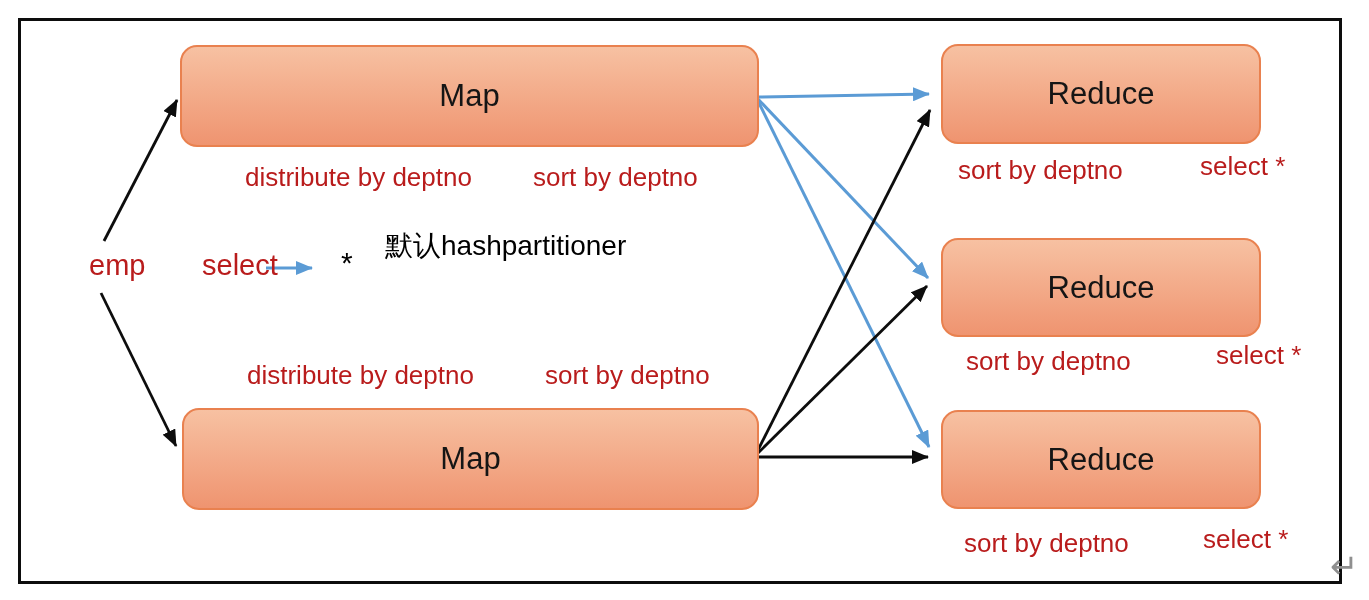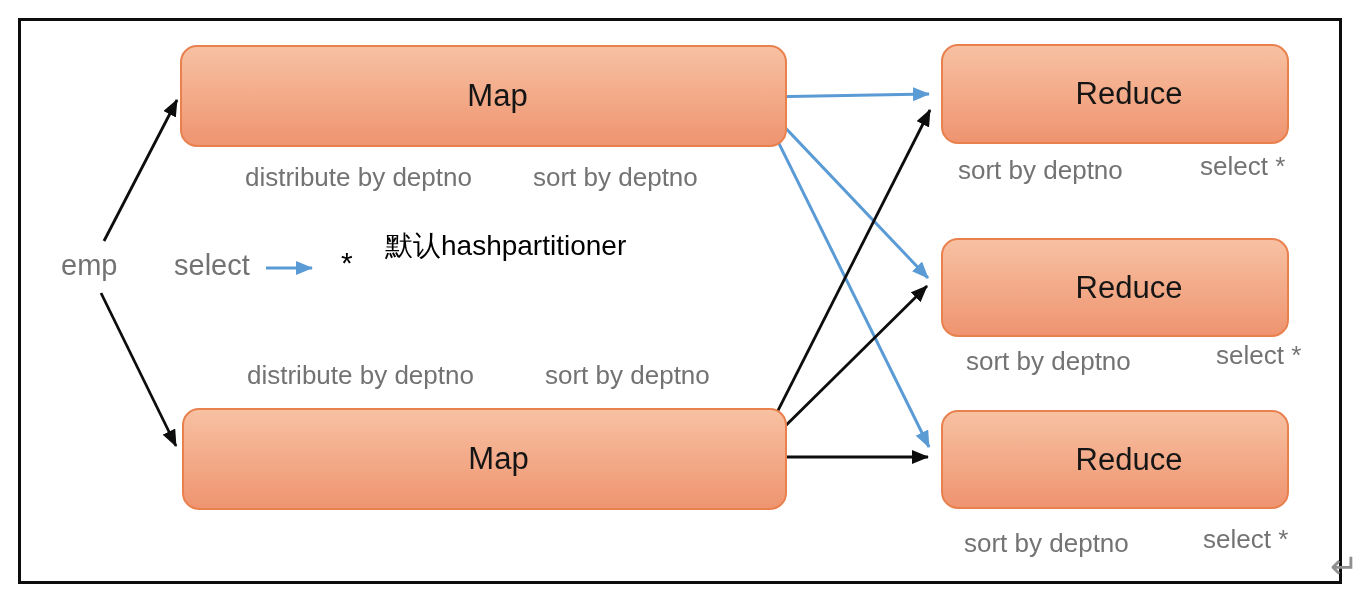--- a/index.html
+++ b/index.html
@@ -11,29 +11,29 @@
     position:absolute;left:18px;top:18px;width:1318px;height:560px;
     border:3px solid #0d0d0d;background:transparent;
   }
   .arrows{position:absolute;left:0;top:0;width:1369px;height:600px;pointer-events:none;}
   .node{
     position:absolute;border-radius:17px;
     border:2px solid #e9814f;
     background:linear-gradient(180deg,#f7c1a2 0%,#f3aختerror 0%,#ef9470 100%);
     background:linear-gradient(180deg,#f7c1a2 0%,#ef9470 100%);
     display:flex;align-items:center;justify-content:center;
-    font-size:31px;color:#151515;padding-left:28px;
+    font-size:31px;color:#151515;
   }
   .map-top{left:180px;top:45px;width:575px;height:98px;}
   .map-bottom{left:182px;top:408px;width:573px;height:98px;}
   .reduce-top{left:941px;top:44px;width:316px;height:96px;}
   .reduce-middle{left:941px;top:238px;width:316px;height:95px;}
   .reduce-bottom{left:941px;top:410px;width:316px;height:95px;}
-  .lbl{position:absolute;font-size:26px;white-space:nowrap;color:#737373;}
-  .big{font-size:29px;}
+  .lbl{position:absolute;font-size:26px;white-space:nowrap;color:#b91c1c;}
+  .big{font-size:29px;margin-left:28px;}
   .note{position:absolute;left:385px;top:226px;font-size:28px;line-height:40px;white-space:nowrap;}
   .star{position:absolute;left:341px;top:246px;font-size:30px;}
   .return-mark{position:absolute;left:1330px;top:546px;font-size:34px;color:#8f8f8f;}
   .black-line{stroke-width:2.8px;}
   .blue-line{stroke-width:3px;}
 </style>
 </head>
 <body>
 
 <div class="stage">

